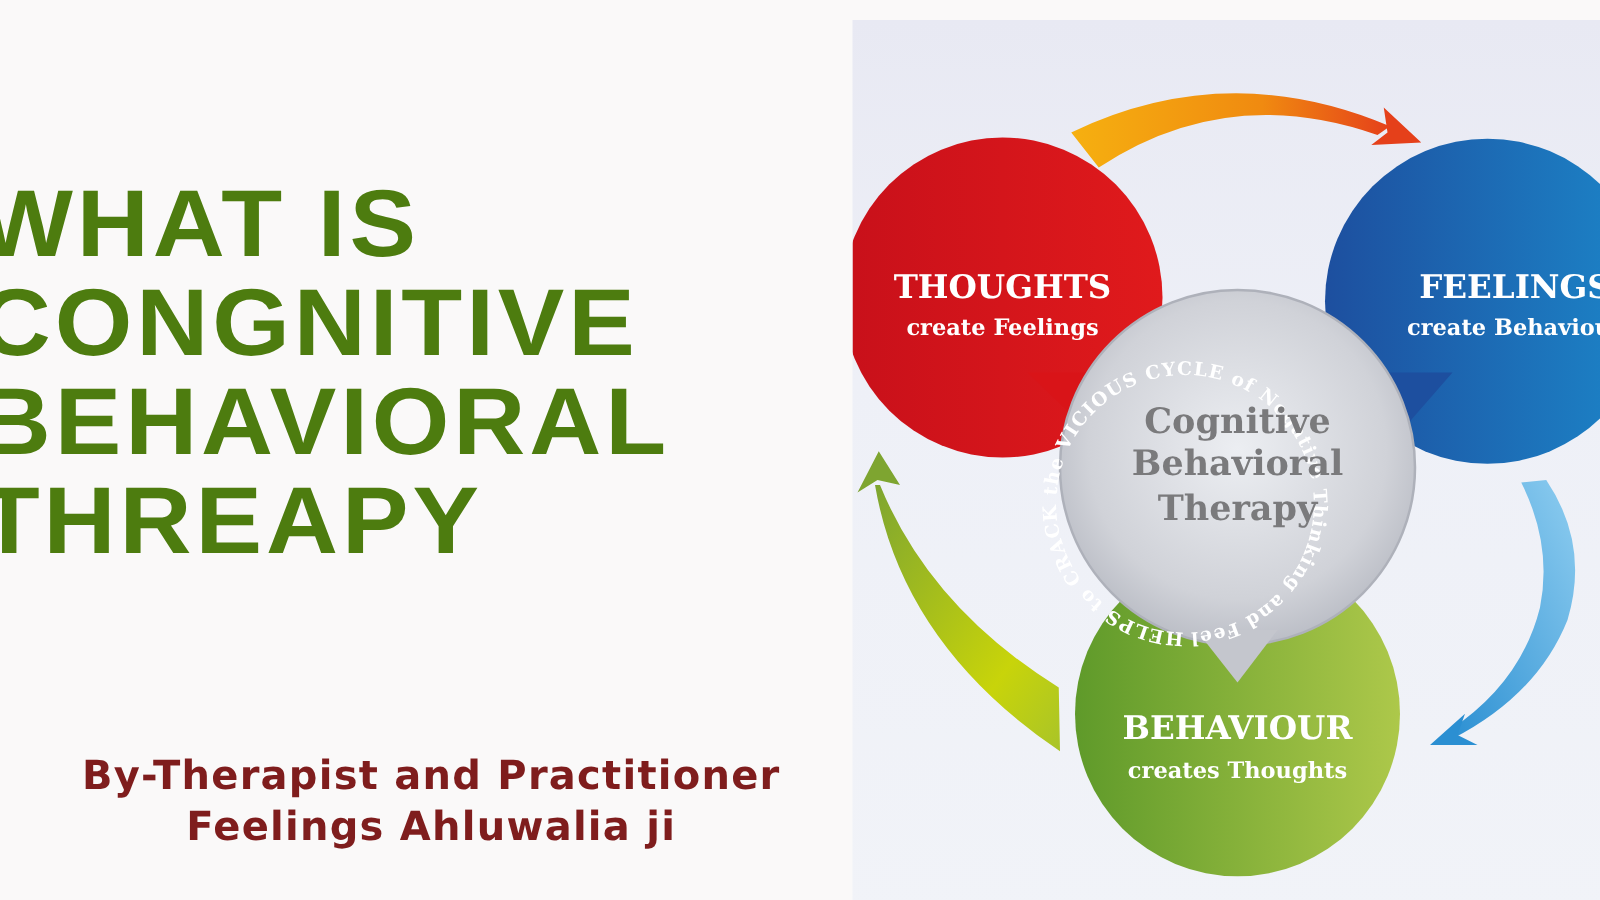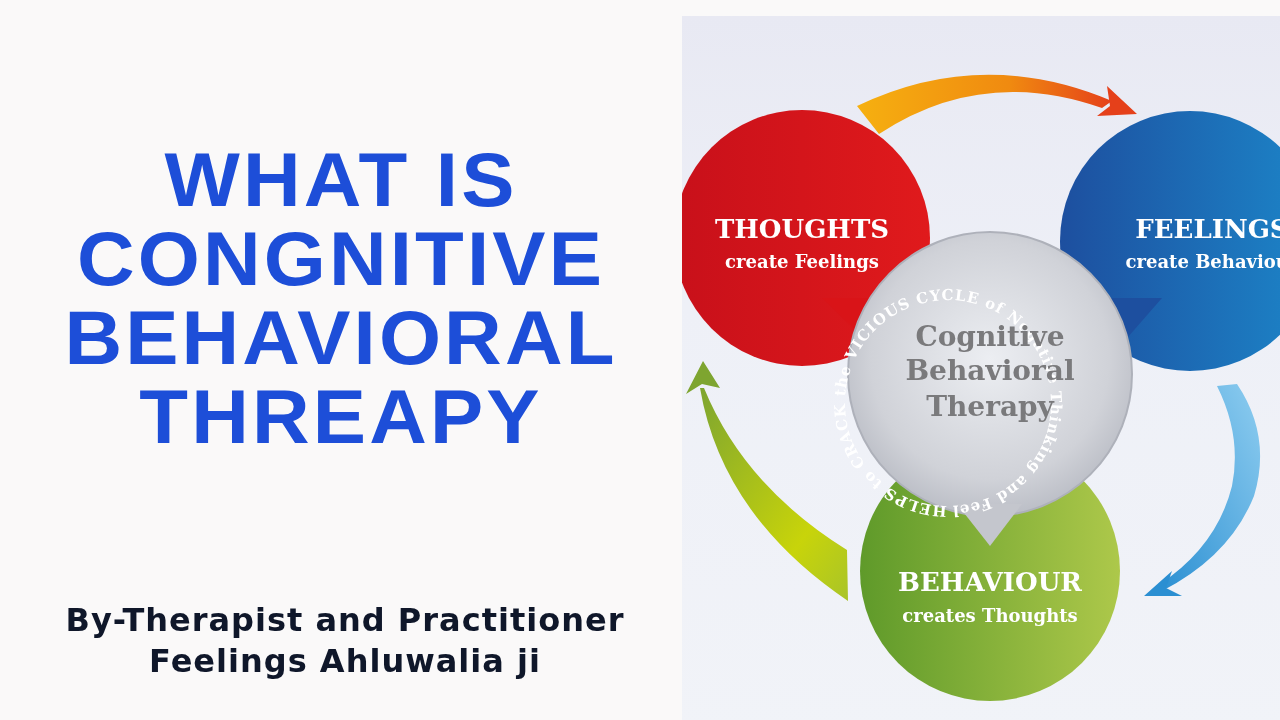--- a/index.html
+++ b/index.html
@@ -1,20 +1,20 @@
 <!DOCTYPE html>
 <html><head>
 <meta charset="utf-8">
 <style>
   html, body { margin:0; padding:0; }
   body { width:1280px; height:720px; overflow:hidden; position:relative; background:#faf9f9; font-family:"Liberation Sans", sans-serif; }
   .left { position:absolute; left:0; top:0; width:682px; height:720px; background:#faf9f9; }
-  .title { position:absolute; left:0; top:140px; width:682px; text-align:center; color:#1d4ed8; font-family:"Liberation Sans", sans-serif; font-weight:bold; }
+  .title { position:absolute; left:0; top:140px; width:682px; color:#4d7c0f; font-family:"Liberation Sans", sans-serif; font-weight:bold; }
   .title .line { display:block; font-size:76px; line-height:79px; letter-spacing:3px; transform:scaleX(1.05); }
-  .author { position:absolute; left:0; top:600px; width:690px; text-align:center; color:#0f172a; font-family:"DejaVu Sans", sans-serif; font-weight:bold; font-size:32px; line-height:41px; letter-spacing:1px; }
+  .author { position:absolute; left:0; top:600px; width:690px; text-align:center; color:#7f1d1d; font-family:"DejaVu Sans", sans-serif; font-weight:bold; font-size:32px; line-height:41px; letter-spacing:1px; }
   .right { position:absolute; left:682px; top:16px; width:598px; height:720px; background:linear-gradient(180deg,#e8e9f3 0%, #eef0f7 40%, #f1f3f8 100%); overflow:hidden; }
   .diagram { position:absolute; left:0; top:0; width:598px; height:720px; }
   .diag-text { font-family:"DejaVu Serif", serif; font-weight:bold; }
 </style>
 </head>
 <body>
 
 <div class="left">
   <div class="title">
     <span class="line">WHAT IS</span>

